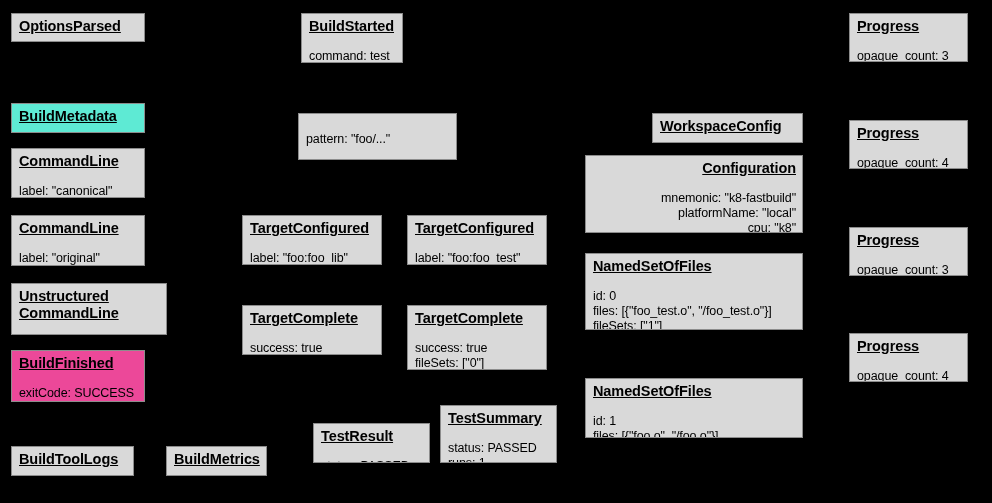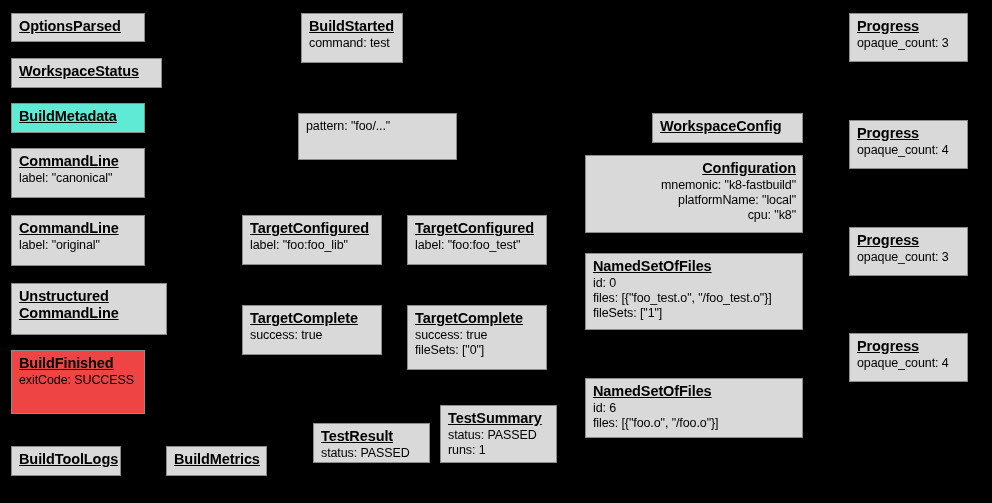--- a/index.html
+++ b/index.html
@@ -35,65 +35,62 @@
     line-height: 17px;
     text-decoration: underline;
     white-space: nowrap;
     letter-spacing: -0.1px;
   }
   .node-title.wrap {
     white-space: normal;
   }
   .node-fields {
     display: block;
-    margin-top: 1px;
+    margin-top: 14px;
   }
   .node-field {
     display: block;
     font-size: 12.5px;
     line-height: 15px;
     white-space: nowrap;
     letter-spacing: -0.1px;
   }
 </style>
 </head>
 <body>
 
 <div id="canvas" style="width: 992px; height: 503px; background: rgb(0, 0, 0);">
     <div class="node" style="left: 11px; top: 13px; width: 134px; height: 29px; background: rgb(217, 217, 217); border-color: rgb(140, 140, 140); color: rgb(0, 0, 0);">
       <span class="node-title">OptionsParsed</span>
-    </div>
-    <div class="node" style="left: 11px; top: 58px; width: 151px; height: 30px; background: rgb(217, 217, 217); border-color: rgb(140, 140, 140); color: rgb(0, 0, 0);">
-      <span class="node-title">WorkspaceStatus</span>
     </div>
     <div class="node" style="left: 11px; top: 103px; width: 134px; height: 30px; background: #5eead4; border-color: rgb(140, 140, 140); color: rgb(0, 0, 0);">
       <span class="node-title">BuildMetadata</span>
     </div>
     <div class="node" style="left: 11px; top: 148px; width: 134px; height: 50px; background: rgb(217, 217, 217); border-color: rgb(140, 140, 140); color: rgb(0, 0, 0);">
       <span class="node-title">CommandLine</span>
       <span class="node-fields">
         <span class="node-field">label: "canonical"</span>
       </span>
     </div>
     <div class="node" style="left: 11px; top: 215px; width: 134px; height: 51px; background: rgb(217, 217, 217); border-color: rgb(140, 140, 140); color: rgb(0, 0, 0);">
       <span class="node-title">CommandLine</span>
       <span class="node-fields">
         <span class="node-field">label: "original"</span>
       </span>
     </div>
     <div class="node" style="left: 11px; top: 283px; width: 156px; height: 52px; background: rgb(217, 217, 217); border-color: rgb(140, 140, 140); color: rgb(0, 0, 0);">
       <span class="node-title wrap">Unstructured CommandLine</span>
     </div>
-    <div class="node" style="left: 11px; top: 350px; width: 134px; height: 64px; background: #ef4444; border-color: rgb(140, 140, 140); color: rgb(0, 0, 0);">
+    <div class="node" style="left: 11px; top: 350px; width: 134px; height: 52px; background: #ec4899; border-color: rgb(140, 140, 140); color: rgb(0, 0, 0);">
       <span class="node-title">BuildFinished</span>
       <span class="node-fields">
         <span class="node-field">exitCode: SUCCESS</span>
       </span>
     </div>
-    <div class="node" style="left: 11px; top: 446px; width: 110px; height: 30px; background: rgb(217, 217, 217); border-color: rgb(140, 140, 140); color: rgb(0, 0, 0);">
+    <div class="node" style="left: 11px; top: 446px; width: 123px; height: 30px; background: rgb(217, 217, 217); border-color: rgb(140, 140, 140); color: rgb(0, 0, 0);">
       <span class="node-title">BuildToolLogs</span>
     </div>
     <div class="node" style="left: 166px; top: 446px; width: 101px; height: 30px; background: rgb(217, 217, 217); border-color: rgb(140, 140, 140); color: rgb(0, 0, 0);">
       <span class="node-title">BuildMetrics</span>
     </div>
     <div class="node" style="left: 301px; top: 13px; width: 102px; height: 50px; background: rgb(217, 217, 217); border-color: rgb(140, 140, 140); color: rgb(0, 0, 0);">
       <span class="node-title">BuildStarted</span>
       <span class="node-fields">
         <span class="node-field">command: test</span>
       </span>
@@ -156,21 +153,21 @@
       <span class="node-title">NamedSetOfFiles</span>
       <span class="node-fields">
         <span class="node-field">id: 0</span>
         <span class="node-field">files: [{"foo_test.o", "/foo_test.o"}]</span>
         <span class="node-field">fileSets: ["1"]</span>
       </span>
     </div>
     <div class="node" style="left: 585px; top: 378px; width: 218px; height: 60px; background: rgb(217, 217, 217); border-color: rgb(140, 140, 140); color: rgb(0, 0, 0);">
       <span class="node-title">NamedSetOfFiles</span>
       <span class="node-fields">
-        <span class="node-field">id: 6</span>
+        <span class="node-field">id: 1</span>
         <span class="node-field">files: [{"foo.o", "/foo.o"}]</span>
       </span>
     </div>
     <div class="node" style="left: 849px; top: 13px; width: 119px; height: 49px; background: rgb(217, 217, 217); border-color: rgb(140, 140, 140); color: rgb(0, 0, 0);">
       <span class="node-title">Progress</span>
       <span class="node-fields">
         <span class="node-field">opaque_count: 3</span>
       </span>
     </div>
     <div class="node" style="left: 849px; top: 120px; width: 119px; height: 49px; background: rgb(217, 217, 217); border-color: rgb(140, 140, 140); color: rgb(0, 0, 0);">

